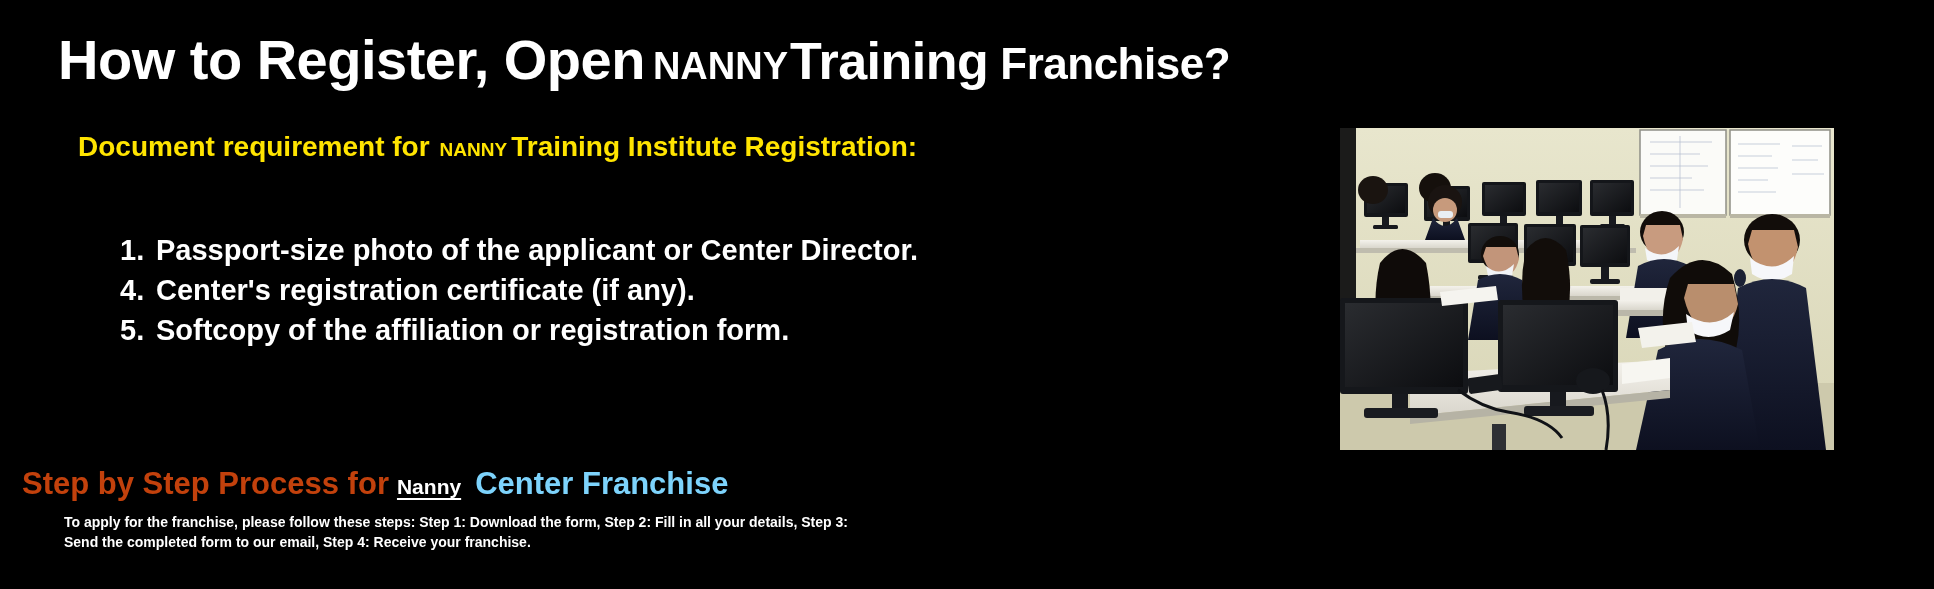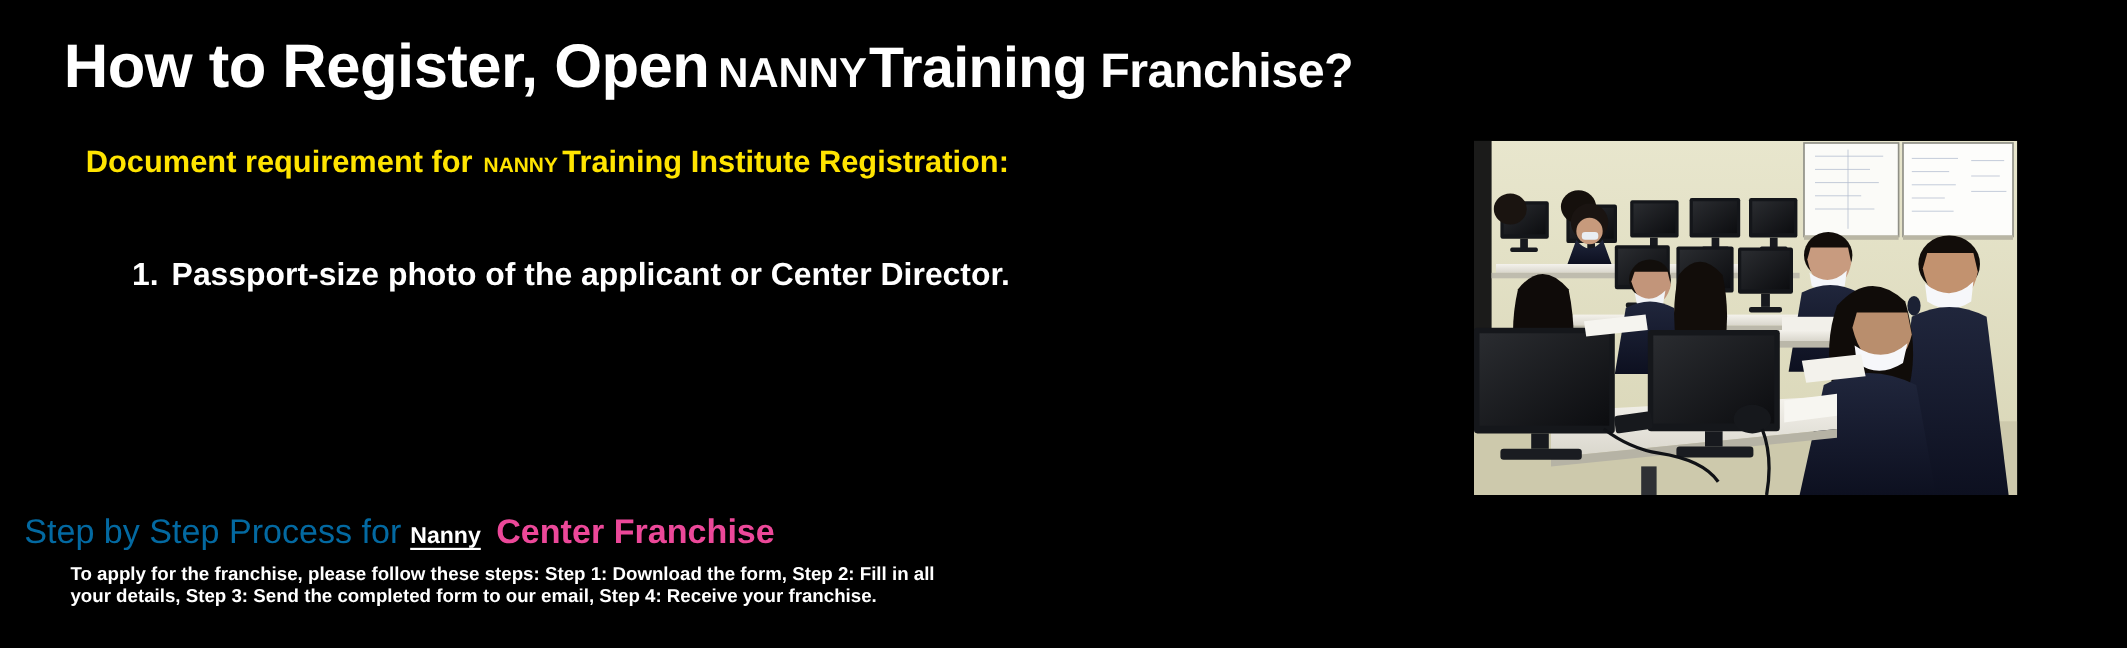--- a/index.html
+++ b/index.html
@@ -115,51 +115,51 @@
   .step-head {
     position: absolute;
     left: 22px;
     top: 466px;
     white-space: nowrap;
     color: #ffe400;
     font-weight: bold;
   }
   .step-a {
     font-size: 31px;
-    font-weight: normal;
-    color: #0369a1;
+    font-weight: bold;
+    color: #c2410c;
     vertical-align: baseline;
   }
   .step-nanny {
     font-size: 21px;
     font-weight: bold;
     color: #ffffff;
     vertical-align: baseline;
     padding-left: 8px;
     padding-right: 6px;
     text-decoration: underline;
     text-decoration-thickness: 2px;
     text-underline-offset: 4px;
   }
   .step-b {
     font-size: 31px;
     font-weight: bold;
-    color: #ec4899;
+    color: #7dd3fc;
     vertical-align: baseline;
     padding-left: 8px;
   }
 
   
   .step-para {
     position: absolute;
     left: 64px;
     top: 512px;
     width: 790px;
     color: #ffffff;
-    font-size: 17px;
+    font-size: 14px;
     font-weight: bold;
     line-height: 20px;
   }
 
   
   .photo {
     position: absolute;
     left: 1340px;
     top: 128px;
     width: 494px;
@@ -177,20 +177,22 @@
   <div class="title-row">
     <span class="title-main">How to Register, Open</span><span class="title-nanny">NANNY</span><span class="title-training">Training</span><span class="title-franchise">Franchise?</span>
   </div>
 
   <div class="subhead">
     <span class="subhead-a">Document requirement for</span><span class="subhead-nanny">NANNY</span><span class="subhead-b">Training Institute Registration:</span>
   </div>
 
   <ul class="doc-list">
     <li><span class="doc-num">1.</span><span>Passport-size photo of the applicant or Center Director.</span></li>
+    <li><span class="doc-num">4.</span><span>Center's registration certificate (if any).</span></li>
+    <li><span class="doc-num">5.</span><span>Softcopy of the affiliation or registration form.</span></li>
   </ul>
 
   <div class="step-head">
     <span class="step-a">Step by Step Process for</span><span class="step-nanny">Nanny</span><span class="step-b">Center Franchise</span>
   </div>
 
   <div class="step-para">To apply for the franchise, please follow these steps: Step 1: Download the form, Step 2: Fill in all your details, Step 3: Send the completed form to our email, Step 4: Receive your franchise.</div>
 
   <div class="photo">
     <svg width="494" height="322" viewBox="0 0 494 322" xmlns="http://www.w3.org/2000/svg">

